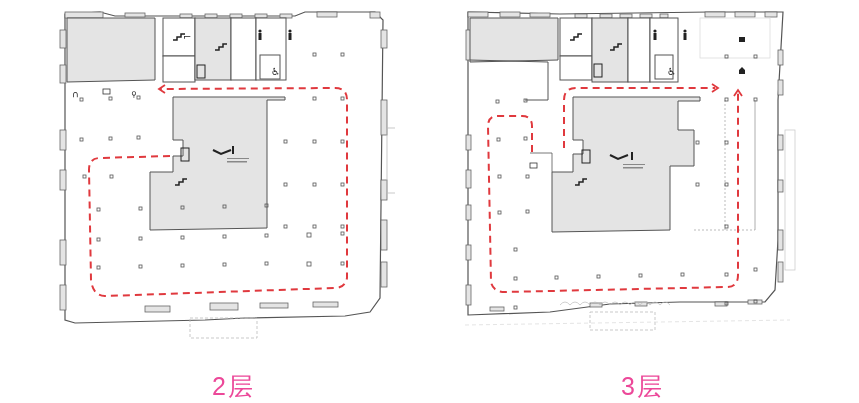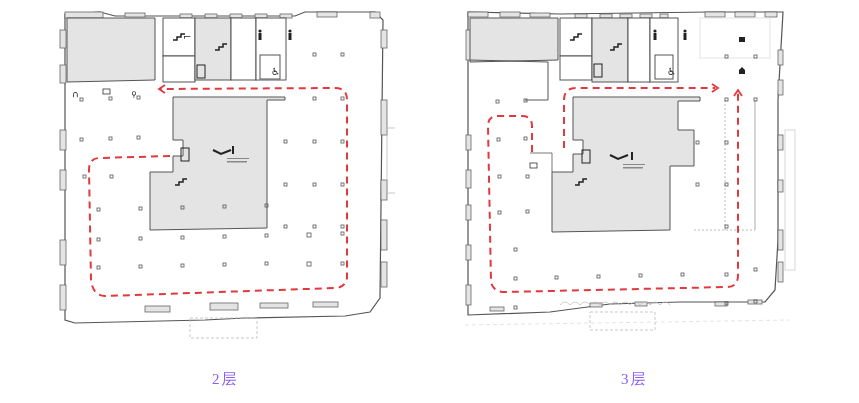--- a/index.html
+++ b/index.html
@@ -1,19 +1,19 @@
 <!DOCTYPE html>
 <html><head>
 <meta charset="utf-8">
 <style>
   html, body { margin: 0; padding: 0; background: #ffffff; }
   body { width: 859px; height: 403px; position: relative; overflow: hidden; font-family: "DejaVu Serif", serif; }
   .plan { position: absolute; top: 0; }
   .plan svg { display: block; }
-  .label { position: absolute; font-family: Liberation Serif, serif; font-size: 15px; color: #8b5cf6; letter-spacing: 2px; }
+  .label { position: absolute; font-family: Liberation Sans, sans-serif; font-size: 25px; color: #ec4899; letter-spacing: 2px; }
 </style>
 </head>
 <body>
 
 <div class="plan" style="left:55px;">
 <svg width="340" height="345" viewBox="0 0 340 345">
 
   <g fill="none" stroke="#555" stroke-width="1.2">
     <path d="M10 14 L10 320 L20 323 L150 320 L190 318 L290 316 L315 312 L325 298 L328 20 L320 12 L250 12 L240 16 L60 16 L45 12 Z" stroke-dasharray="0"></path>
   </g>

